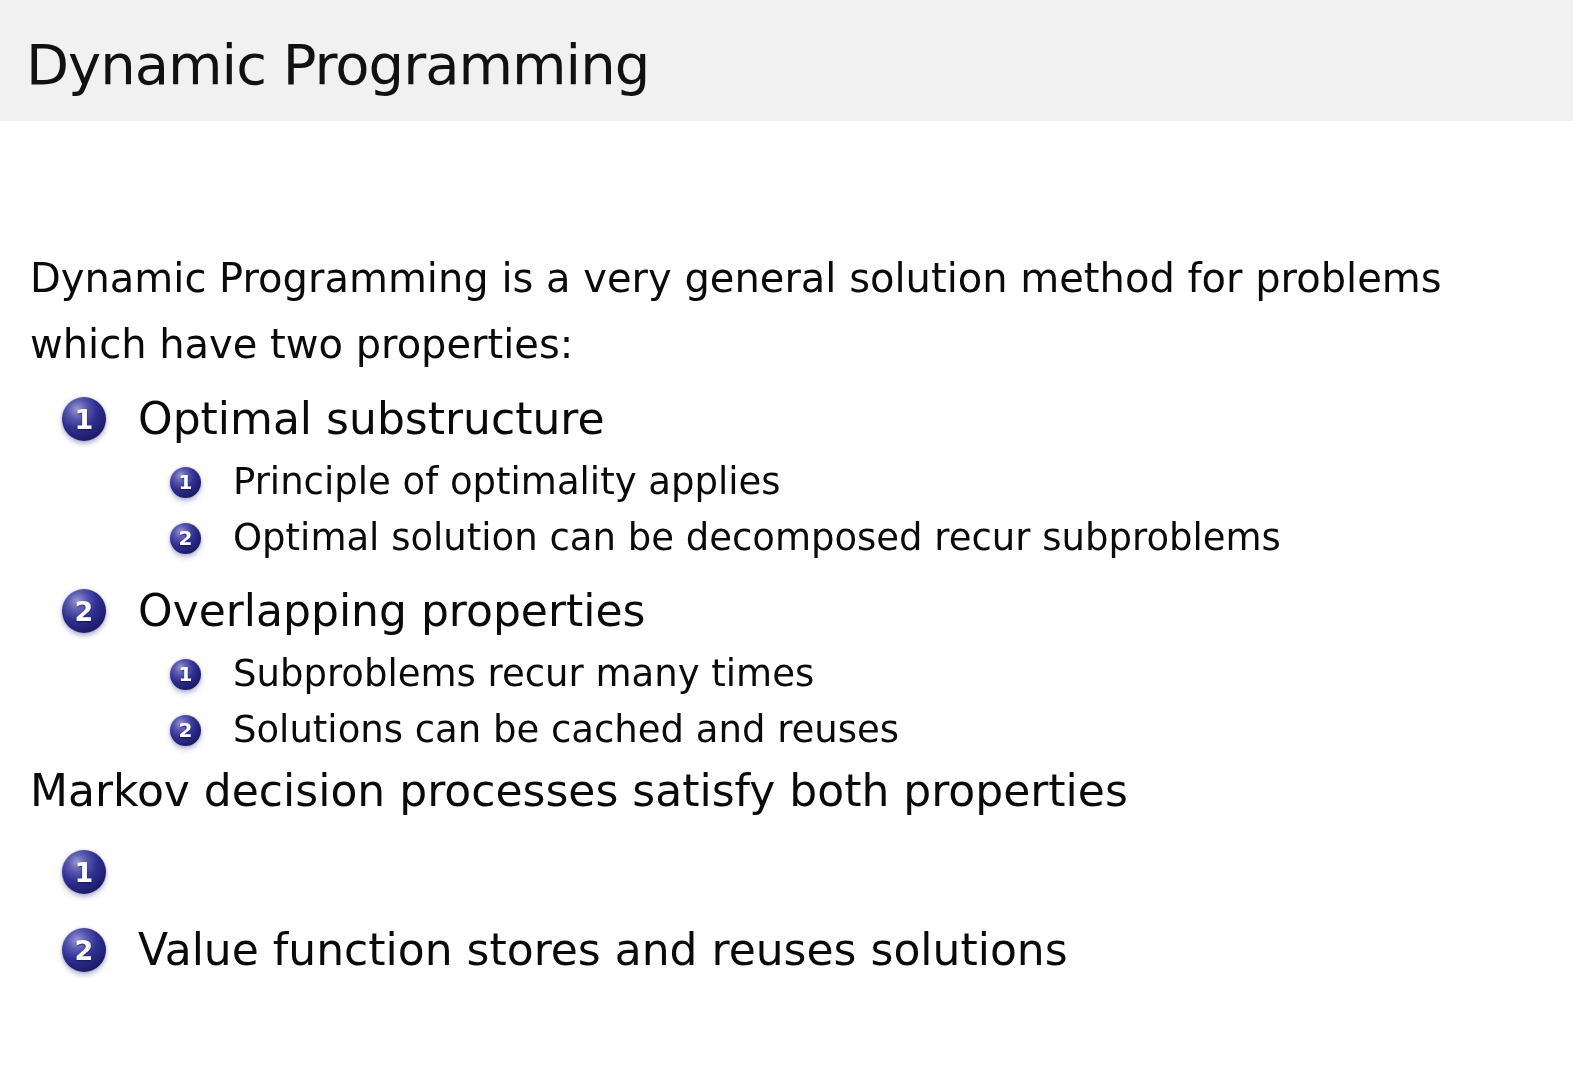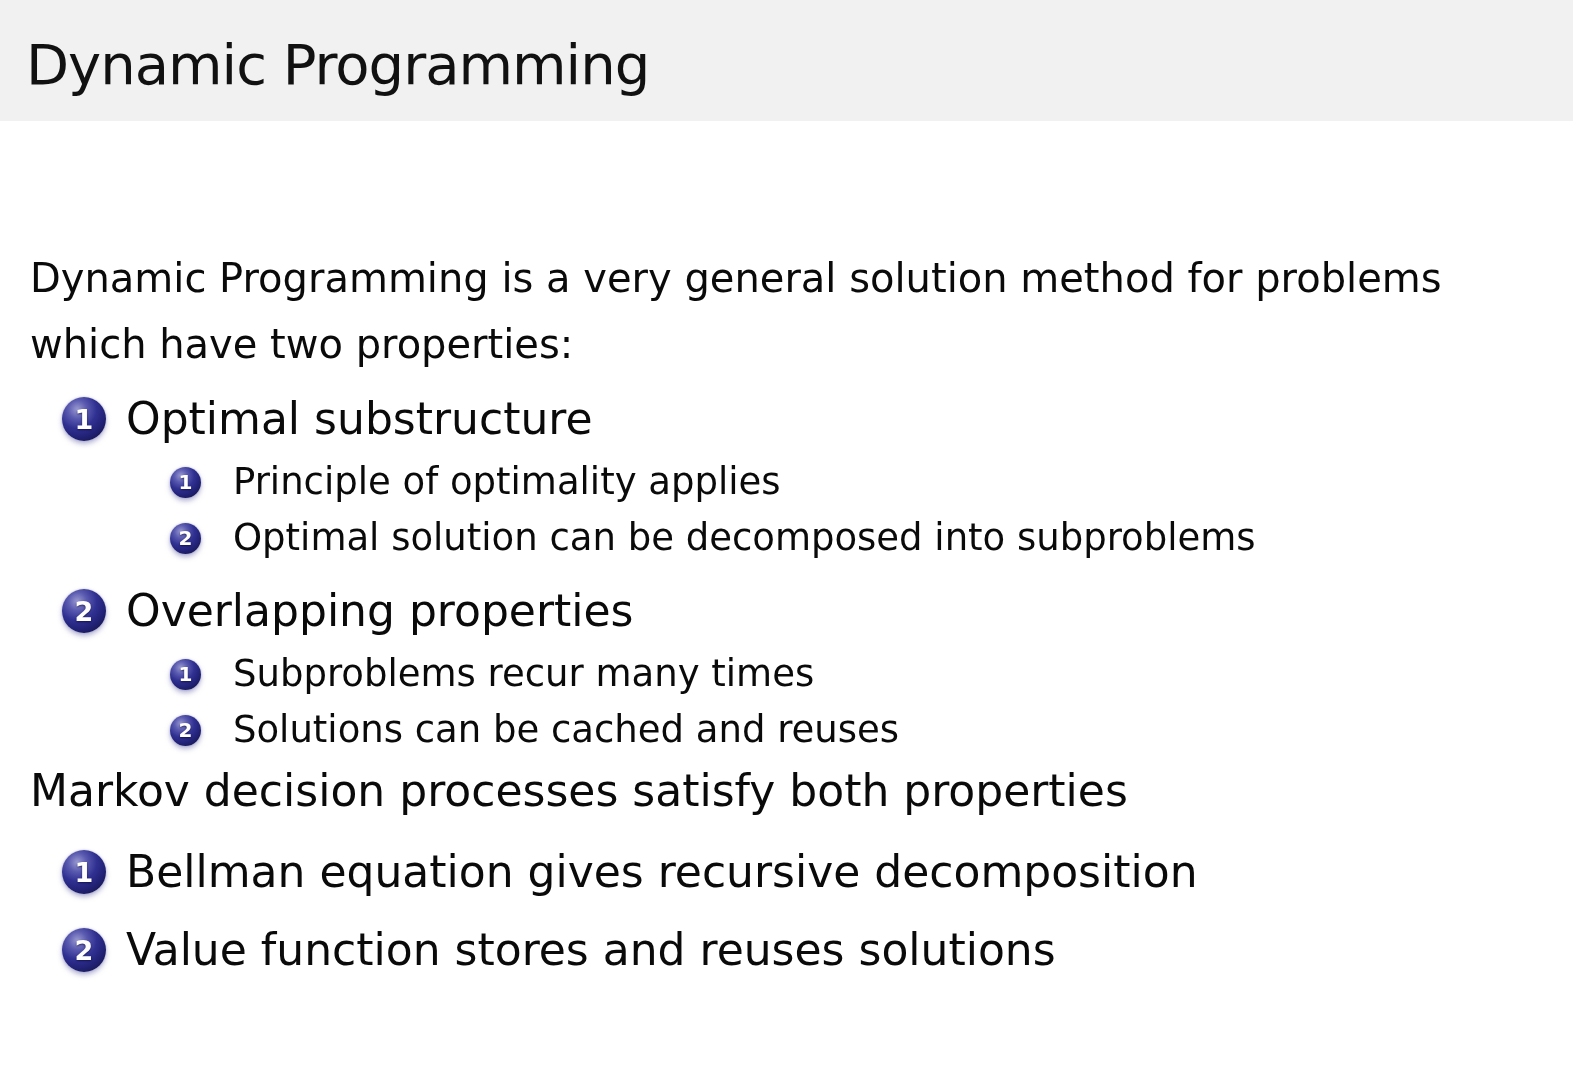--- a/index.html
+++ b/index.html
@@ -48,21 +48,21 @@
   }
   .l1-item {
     display: flex;
     align-items: center;
     height: 46px;
     margin-left: 32px;
   }
   .l1-item .label {
     font-size: 44px;
     line-height: 46px;
-    margin-left: 20px;
+    margin-left: 32px;
     white-space: nowrap;
   }
   .l2-list { margin-left: 140px; margin-top: 12px; }
   .l2-item {
     display: flex;
     align-items: center;
     height: 56px;
   }
   .l2-item .label {
     font-size: 37px;
@@ -117,21 +117,21 @@
       <span class="label">Optimal substructure</span>
     </div>
 
     <div class="l2-list">
       <div class="l2-item">
         <span class="ball small">1</span>
         <span class="label">Principle of optimality applies</span>
       </div>
       <div class="l2-item">
         <span class="ball small">2</span>
-        <span class="label">Optimal solution can be decomposed into subproblems</span>
+        <span class="label">Optimal solution can be decomposed recur subproblems</span>
       </div>
     </div>
 
     <div class="l1-item mt-item2">
       <span class="ball">2</span>
       <span class="label">Overlapping properties</span>
     </div>
 
     <div class="l2-list">
       <div class="l2-item">
@@ -141,21 +141,20 @@
       <div class="l2-item">
         <span class="ball small">2</span>
         <span class="label">Solutions can be cached and reuses</span>
       </div>
     </div>
 
     <p class="markov">Markov decision processes satisfy both properties</p>
 
     <div class="l1-item mt-mdp1">
       <span class="ball">1</span>
-      <span class="label">Bellman equation gives recursive decomposition</span>
     </div>
 
     <div class="l1-item mt-mdp2">
       <span class="ball">2</span>
       <span class="label">Value function stores and reuses solutions</span>
     </div>
 
   </main>
 </div>
 

